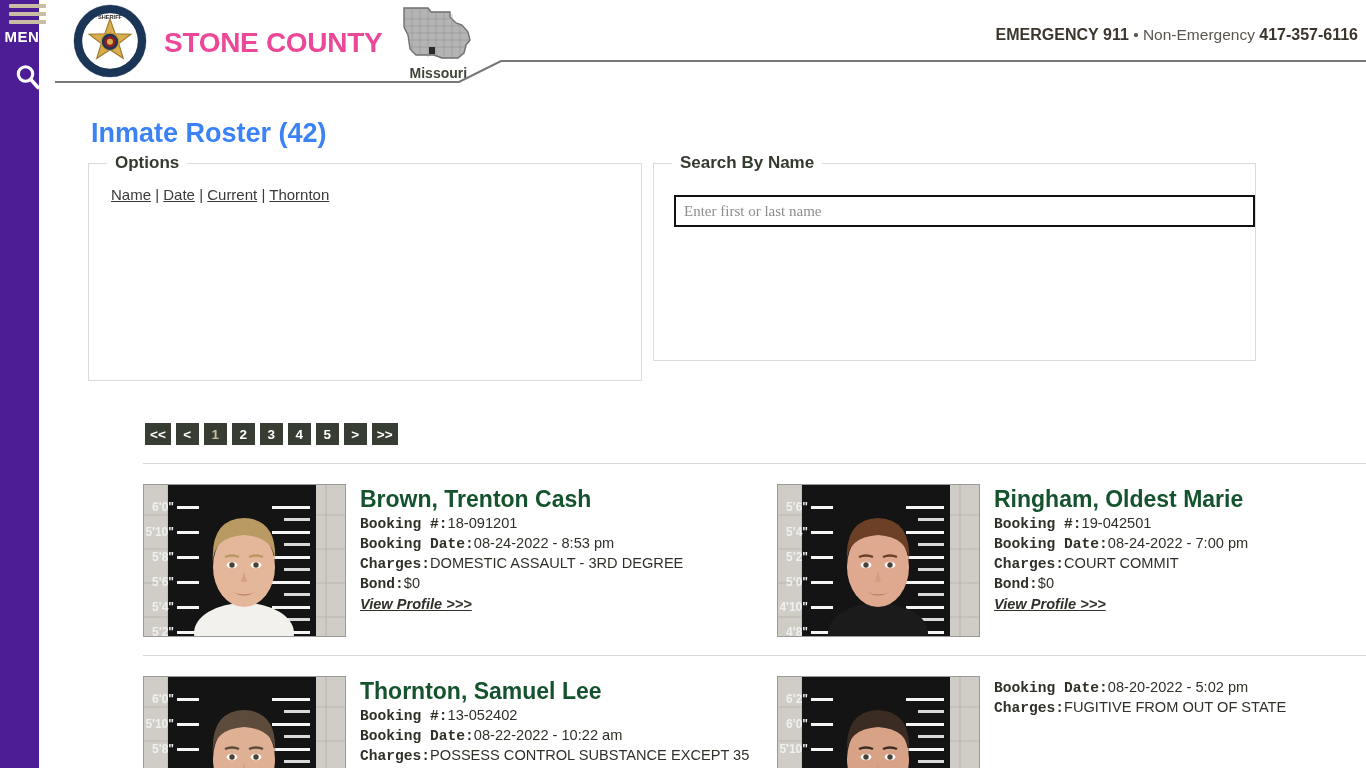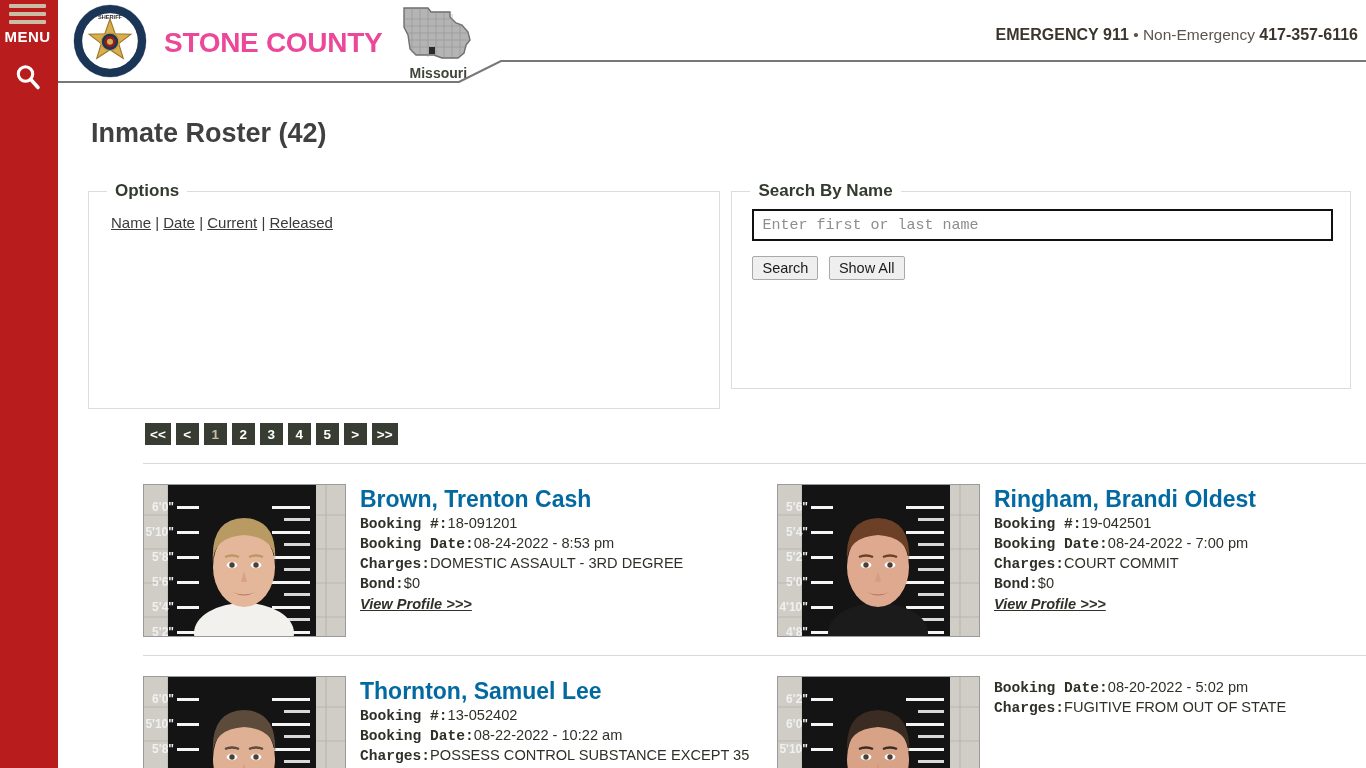--- a/index.html
+++ b/index.html
@@ -7,22 +7,22 @@
     margin: 0; padding: 0;
     width: 1366px; height: 768px;
     overflow: hidden;
     background: #ffffff;
     font-family: "Liberation Sans", sans-serif;
   }
 
   
   #sidebar-rail {
     position: absolute; left: 0; top: 0;
-    width: 58px; height: 768px;
-    background: #b91c1c;
+    width: 39px; height: 768px;
+    background: #4c1d95;
     z-index: 30;
   }
   #menu-toggle {
     position: absolute; left: 0; top: 4px;
     width: 55px; text-align: center;
     cursor: pointer;
   }
   .ham-bar {
     width: 37px; height: 4px;
     background: #c9bda6;
@@ -90,28 +90,28 @@
   #page-body {
     position: absolute; left: 55px; top: 85px;
     width: 1311px; height: 683px;
     background: #ffffff;
     overflow: hidden;
   }
   #page-title {
     margin: 33px 0 0 36px;
     font-size: 27px;
     font-weight: bold;
-    color: #404040;
+    color: #3b82f6;
     font-family: "Liberation Sans", sans-serif;
   }
 
   
   #panels {
-    position: absolute; left: 33px; top: 96px;
-    width: 1263px;
+    position: absolute; left: 33px; top: 68px;
+    width: 1168px;
     display: flex;
     gap: 6px;
   }
   fieldset.panel {
     border: 1px solid #dcdcdc;
     margin: 0; padding: 0;
     background: #fff;
   }
   fieldset.panel > legend {
     font-size: 17px;
@@ -132,27 +132,27 @@
   #options-row-1 { margin-top: 8px; }
   .opt-link {
     color: #3a3a3a;
     text-decoration: underline;
     cursor: pointer;
   }
   .opt-sep { color: #3a3a3a; }
 
   #search-input {
     display: block;
-    margin: 8px 0 0 20px;
+    margin: 22px 0 0 20px;
     width: 581px; height: 32px;
     border: 2px solid #111;
     font-size: 15px;
     padding: 0 8px;
     color: #333;
-    font-family: Liberation Mono, monospace;
+    font-family: Liberation Serif, serif;
     background: #fff;
   }
   #search-input::placeholder { color: #8d8d8d; }
   #search-buttons { margin: 15px 0 0 20px; }
   .form-btn {
     font-family: "Liberation Sans", sans-serif;
     font-size: 14.5px;
     color: #1a1a1a;
     background: #efefef;
     border: 1px solid #a9a9a9;
@@ -193,21 +193,21 @@
     width: 203px; height: 153px;
     border: 1px solid #9a9a9a;
     flex: 0 0 auto;
     overflow: hidden;
     background: #d8d8d4;
   }
   .inmate-info { margin-left: 14px; padding-top: 2px; }
   .inmate-name {
     font-size: 23px;
     font-weight: bold;
-    color: #0369a1;
+    color: #14532d;
     line-height: 27px;
     margin-bottom: 1px;
     font-family: "Liberation Sans", sans-serif;
   }
   .inmate-line {
     font-size: 14.6px;
     color: #2f3129;
     line-height: 19px;
     white-space: nowrap;
   }
@@ -316,31 +316,27 @@
 
     <fieldset id="options-panel" class="panel">
       <legend>Options</legend>
       <div id="options-row-1" class="opt-row">
         <span class="opt-link">Name</span>
         <span class="opt-sep">|</span>
         <span class="opt-link">Date</span>
         <span class="opt-sep">|</span>
         <span class="opt-link">Current</span>
         <span class="opt-sep">|</span>
-        <span class="opt-link">Released</span>
+        <span class="opt-link">Thornton</span>
       </div>
     </fieldset>
 
     <fieldset id="search-panel" class="panel">
       <legend>Search By Name</legend>
       <input id="search-input" type="text" placeholder="Enter first or last name" style="">
-      <div id="search-buttons">
-        <button class="form-btn">Search</button>
-        <button class="form-btn">Show All</button>
-      </div>
     </fieldset>
   </div>
 
   <nav id="pagination">
       <div class="page-btn">&lt;&lt;</div>
       <div class="page-btn">&lt;</div>
       <div class="page-btn active">1</div>
       <div class="page-btn">2</div>
       <div class="page-btn">3</div>
       <div class="page-btn">4</div>
@@ -461,21 +457,21 @@
       <ellipse cx="112" cy="80" rx="5.4" ry="3.2" fill="#fdfdfd"></ellipse>
       <circle cx="88" cy="80" r="2.7" fill="#4a4036"></circle>
       <circle cx="112" cy="80" r="2.7" fill="#4a4036"></circle>
       <path d="M81,72 Q88,69 95,72" stroke="#6b4027" stroke-width="2.4" fill="none"></path>
       <path d="M105,72 Q112,69 119,72" stroke="#6b4027" stroke-width="2.4" fill="none"></path>
       <path d="M100,86 L97,97 L103,97 Z" fill="#cf9678" opacity=".6"></path>
       <path d="M89,107 Q100,112 111,107 Q100,114 89,107 Z" fill="#b8705e"></path>
     </g>
   </svg></div>
     <div class="inmate-info">
-      <div class="inmate-name">Ringham, Brandi Oldest</div>
+      <div class="inmate-name">Ringham, Oldest Marie</div>
       <div class="inmate-line">
         <b>Booking #:</b><span>19-042501</span>
       </div>
       <div class="inmate-line">
         <b>Booking Date:</b><span>08-24-2022 - 7:00 pm</span>
       </div>
       <div class="inmate-line">
         <b>Charges:</b><span>COURT COMMIT</span>
       </div>
       <div class="inmate-line">

